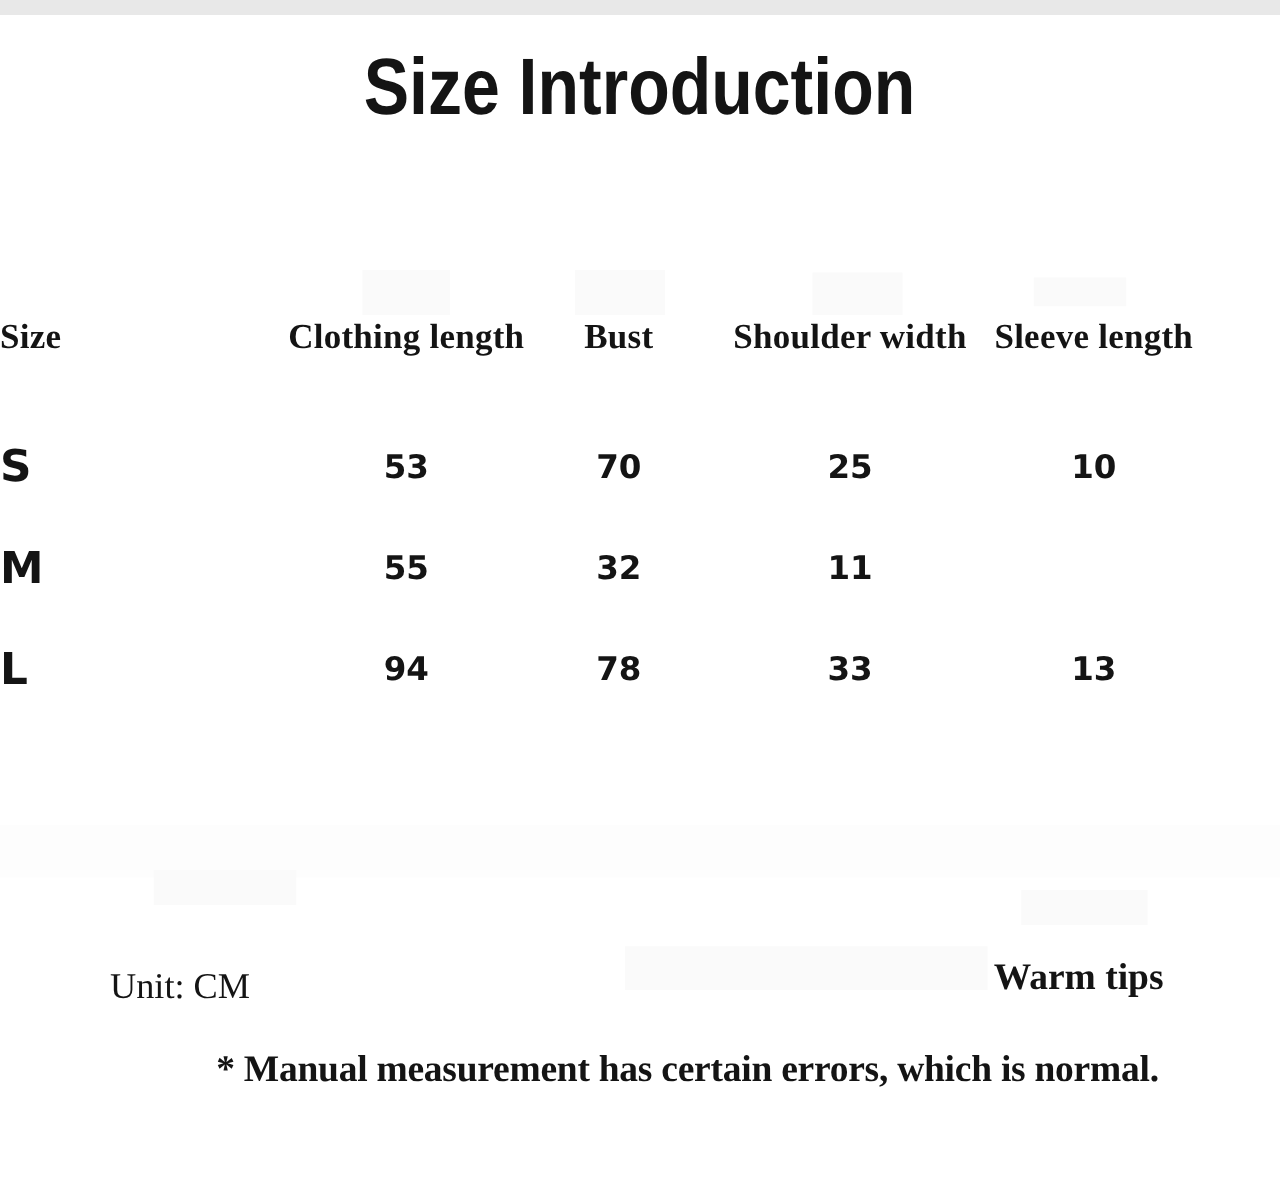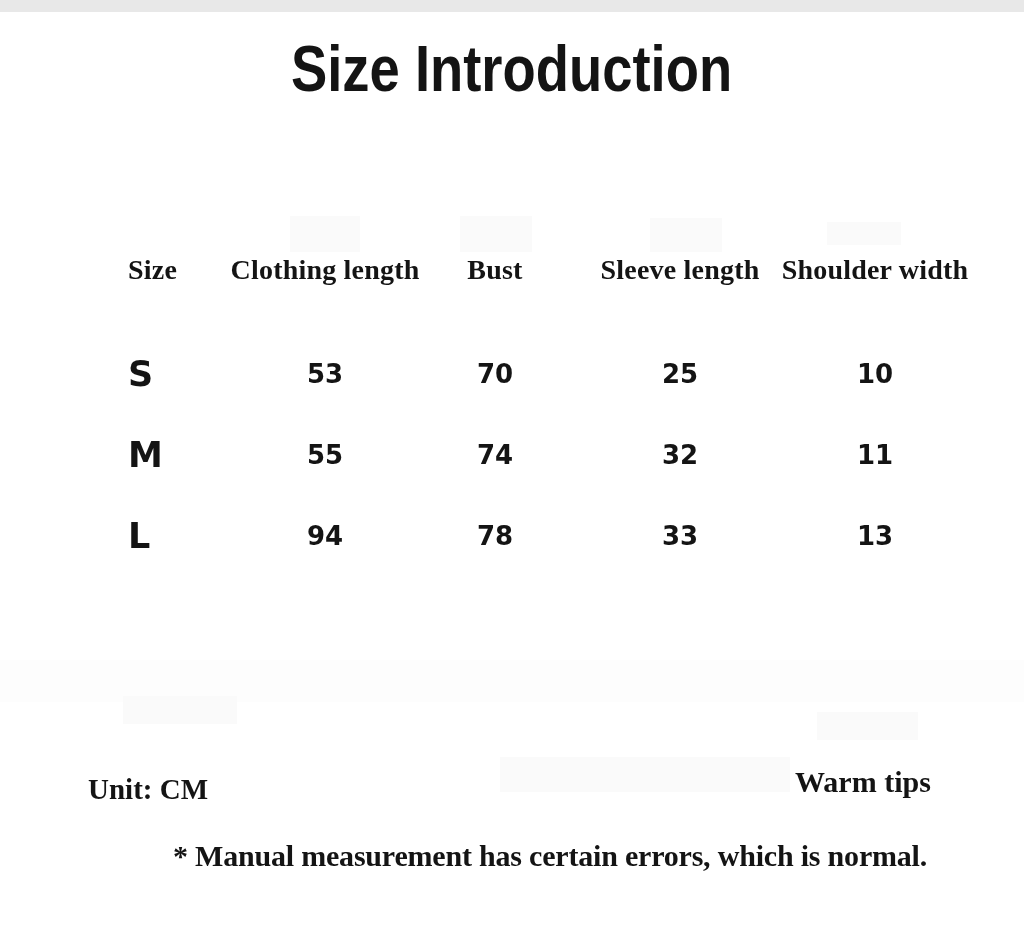--- a/index.html
+++ b/index.html
@@ -66,21 +66,20 @@
     grid-template-columns:220px 210px 130px 240px 150px;
   }
   .trow .cell{
     display:flex;
     align-items:center;
     justify-content:center;
     white-space:nowrap;
   }
   .trow .cell.first{
     justify-content:flex-start;
-    padding-left:128px;
   }
   .thead{ top:240px; height:36px; }
   .thead .cell{
     font-family:"Liberation Serif", serif;
     font-weight:700;
     font-size:28px;
     letter-spacing:0.2px;
   }
   .trow.r0{ top:322px; height:80px; }
   .trow.r1{ top:403px; height:80px; }
@@ -95,21 +94,21 @@
     font-weight:700;
     font-size:26px;
   }
 
   
   .unit-label{
     position:absolute;
     left:88px;
     top:761px;
     font-family:"Liberation Serif", serif;
-    font-weight:700;
+    font-weight:400;
     font-size:29px;
     line-height:32px;
     white-space:nowrap;
   }
   .warm-tips{
     position:absolute;
     left:795px;
     top:753px;
     font-family:"Liberation Serif", serif;
     font-weight:700;
@@ -148,36 +147,35 @@
   <div class="title-wrap">
     <span class="title">Size Introduction</span>
   </div>
 
   <div class="size-table">
 
     <div class="trow thead">
       <div class="cell first">Size</div>
       <div class="cell">Clothing length</div>
       <div class="cell">Bust</div>
+      <div class="cell">Shoulder width</div>
       <div class="cell">Sleeve length</div>
-      <div class="cell">Shoulder width</div>
     </div>
 
     <div class="trow r0">
       <div class="cell first size-cell">S</div>
       <div class="cell value-cell">53</div>
       <div class="cell value-cell">70</div>
       <div class="cell value-cell">25</div>
       <div class="cell value-cell">10</div>
     </div>
 
     <div class="trow r1">
       <div class="cell first size-cell">M</div>
       <div class="cell value-cell">55</div>
-      <div class="cell value-cell">74</div>
       <div class="cell value-cell">32</div>
       <div class="cell value-cell">11</div>
     </div>
 
     <div class="trow r2">
       <div class="cell first size-cell">L</div>
       <div class="cell value-cell">94</div>
       <div class="cell value-cell">78</div>
       <div class="cell value-cell">33</div>
       <div class="cell value-cell">13</div>

